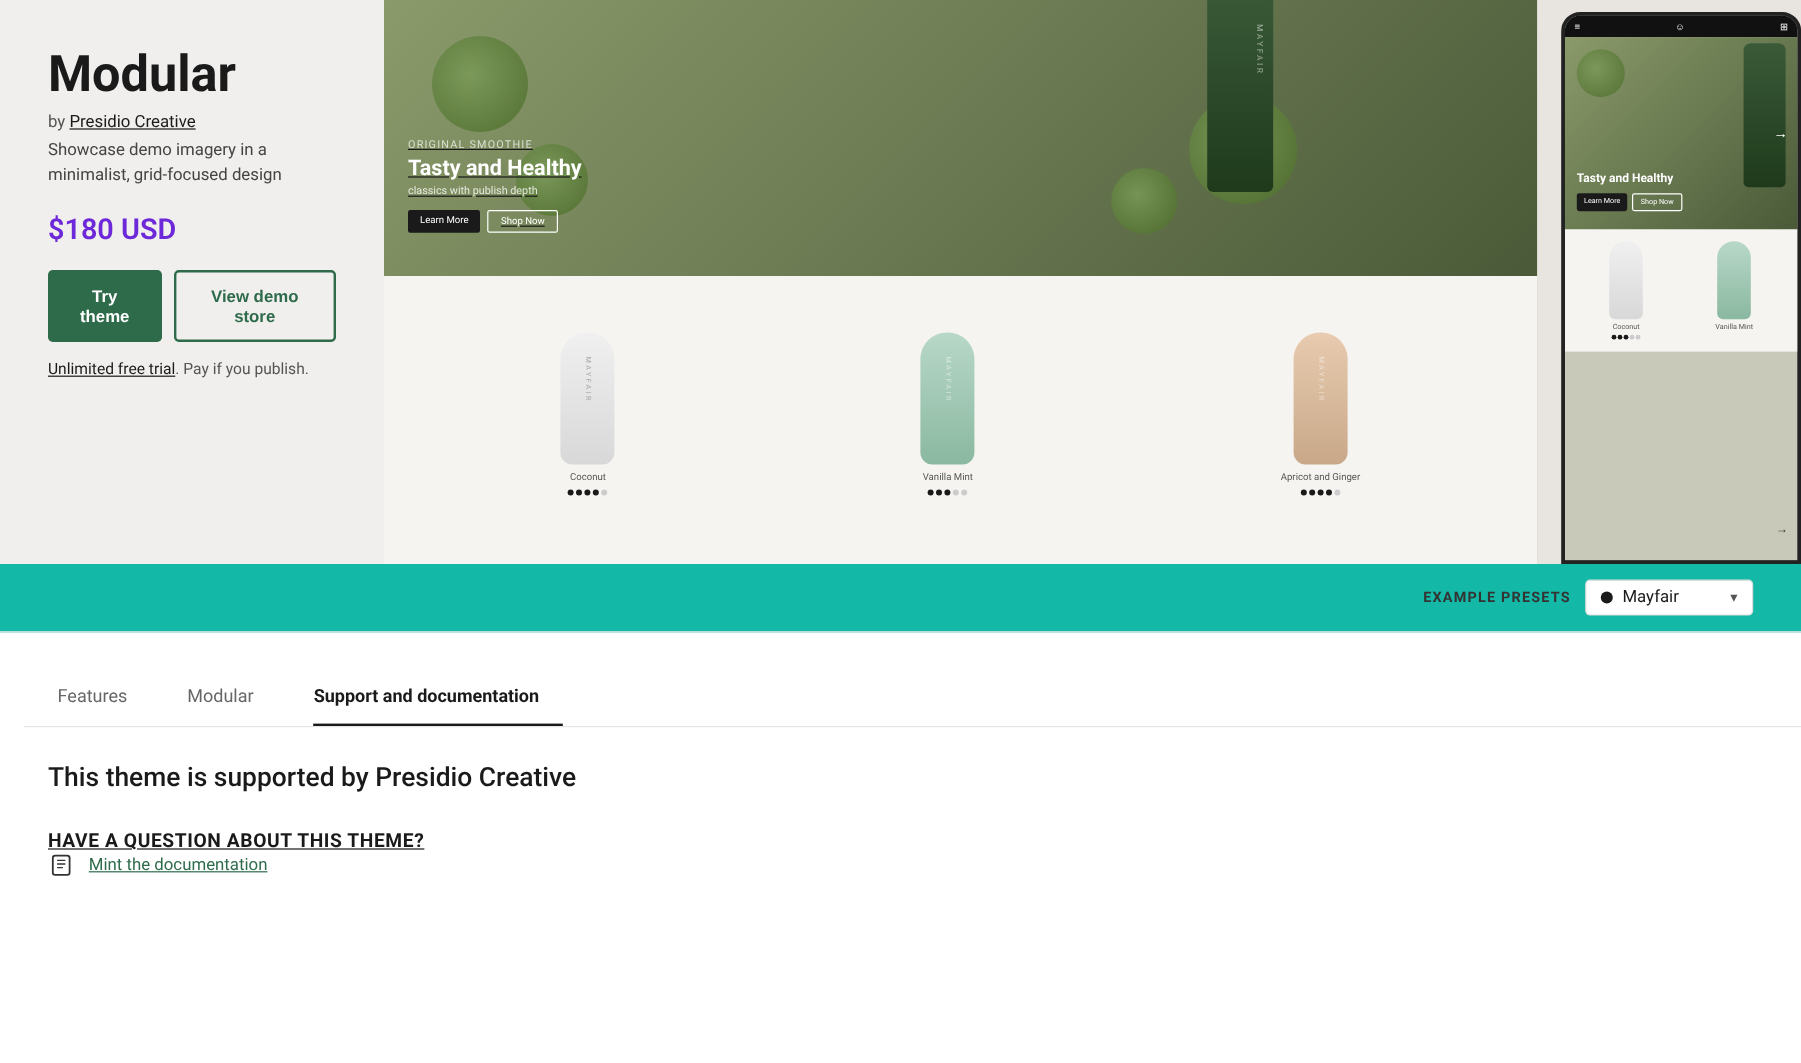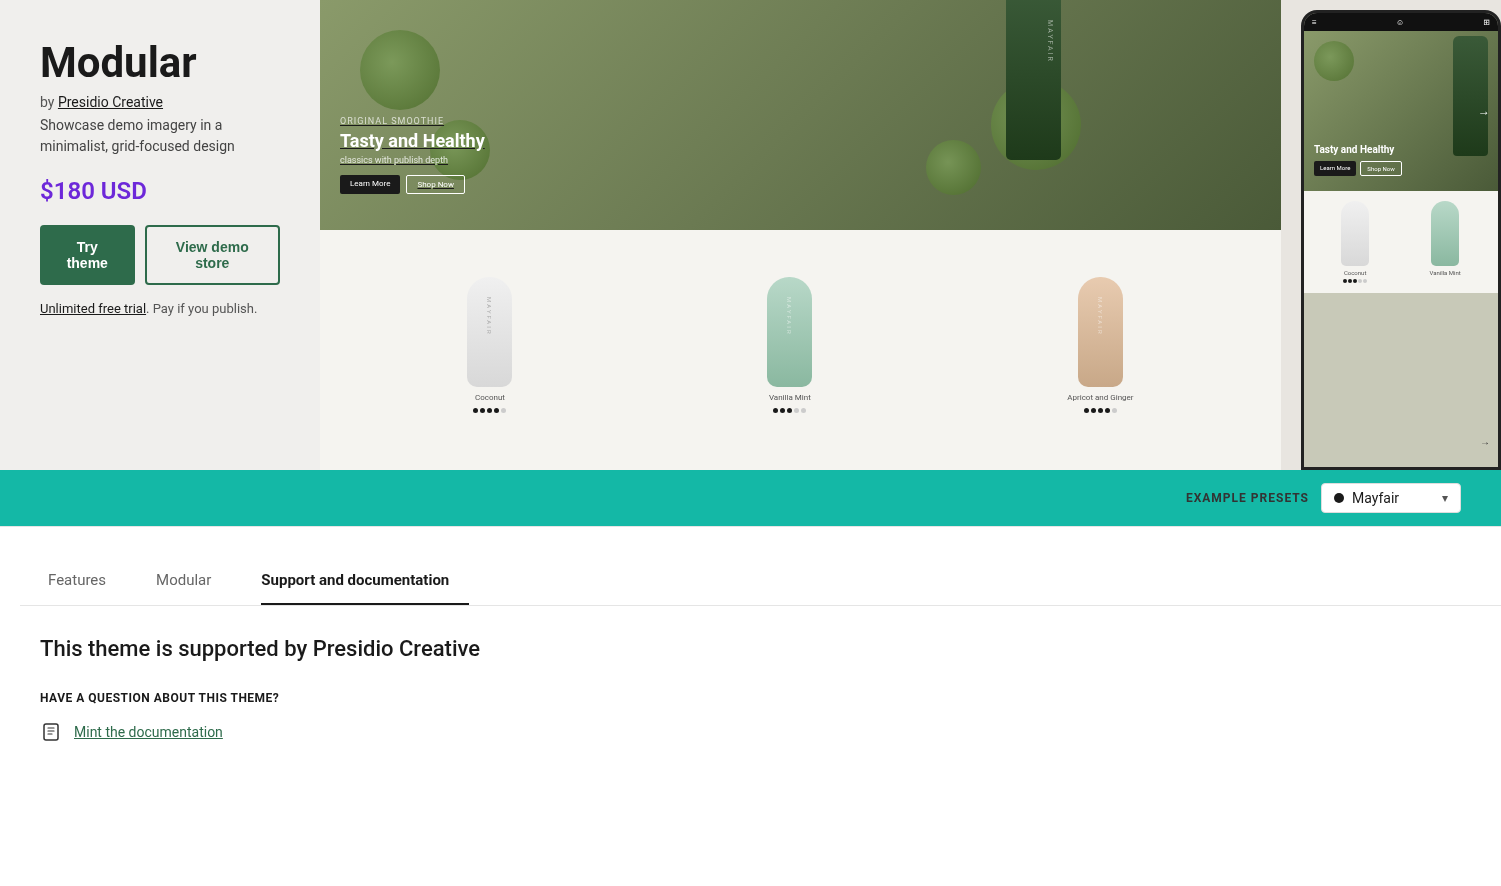--- a/index.html
+++ b/index.html
@@ -387,26 +387,27 @@
     }
 
     .support-heading {
       font-size: 22px;
       font-weight: 500;
       color: #1a1a1a;
       margin-bottom: 30px;
     }
 
     .question-label {
-      font-size: 12px;
+      font-size: 16px;
       font-weight: 700;
       letter-spacing: 0.5px;
       color: #1a1a1a;
       text-transform: uppercase;
-      margin-bottom: 16px;
+      margin-bottom: 0;
+      text-decoration: underline;
     }
 
     .support-link-item {
       display: flex;
       align-items: center;
       gap: 12px;
       margin-bottom: 12px;
       position: relative;
     }
 

